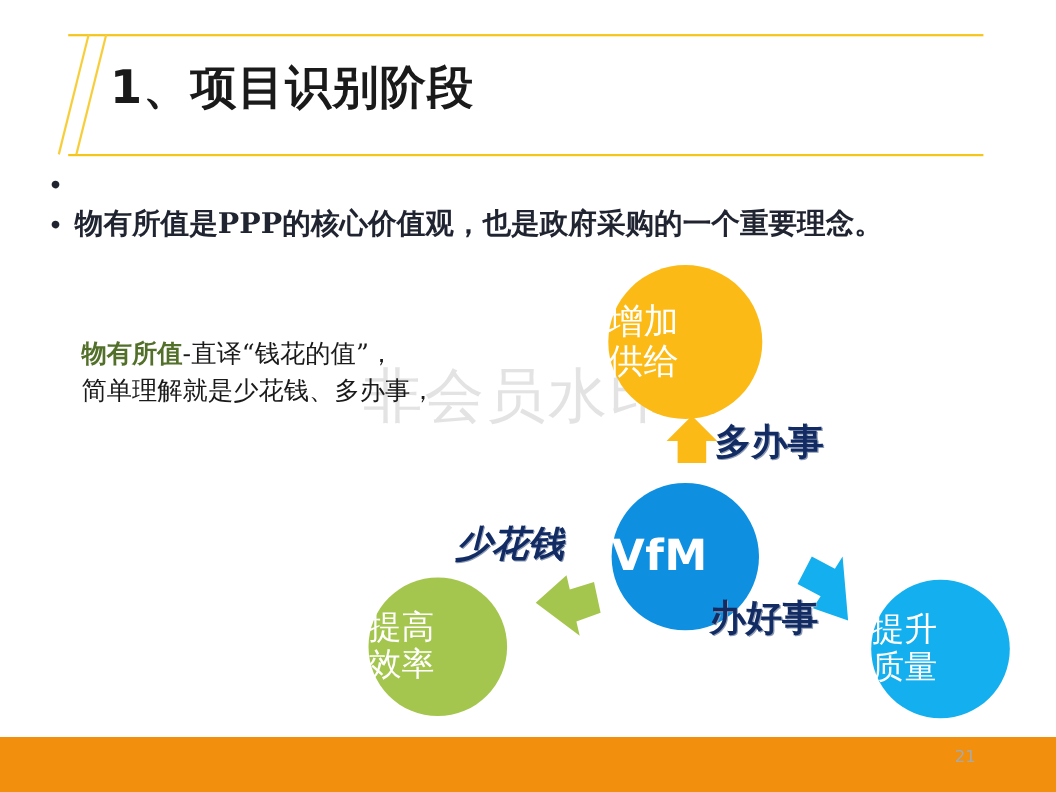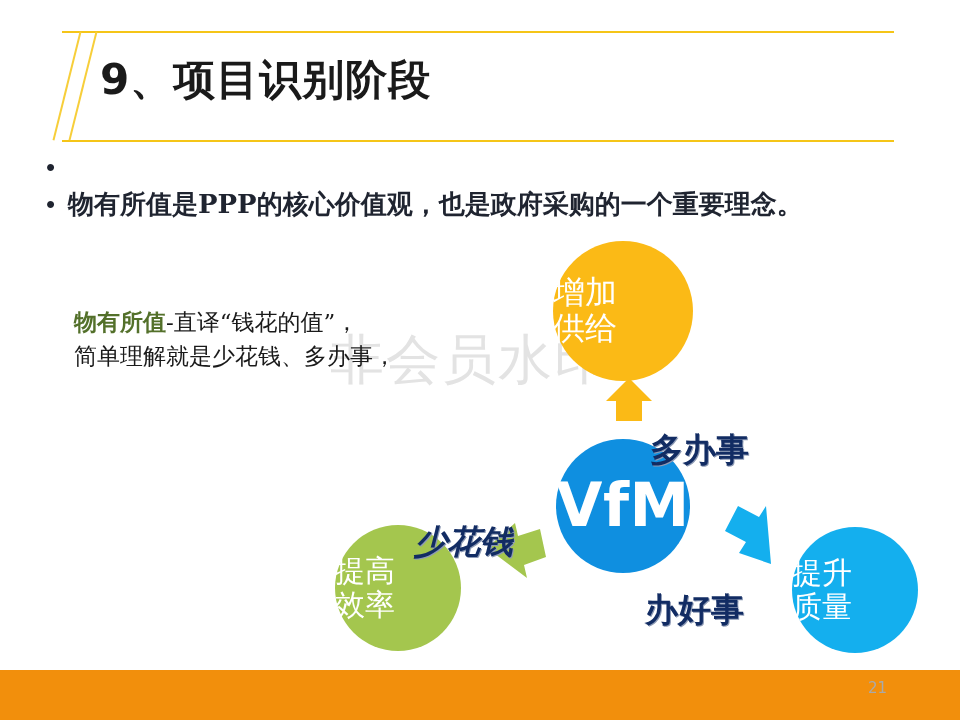--- a/index.html
+++ b/index.html
@@ -134,21 +134,21 @@
   .c-supply {
     left: 553px; top: 241px;
     width: 140px; height: 140px;
     background: #FBBA16;
     font-size: 32px;
   }
   .c-vfm {
     left: 556px; top: 439px;
     width: 134px; height: 134px;
     background: #0F8FE0;
-    font-size: 60px;
+    font-size: 39px;
     font-weight: bold;
     letter-spacing: 0.5px;
   }
   .c-efficiency {
     left: 335px; top: 525px;
     width: 126px; height: 126px;
     background: #A4C64E;
     font-size: 30px;
   }
   .c-quality {
@@ -159,21 +159,20 @@
   }
 
   .arrow-lbl {
     position: absolute;
     font-size: 33px;
     font-weight: bold;
     color: #122C63;
     font-family: "DejaVu Sans", "Liberation Sans", sans-serif;
     white-space: nowrap;
     text-shadow: 1px 1px 0 #8d9ab5;
-    margin-top: 48px;
   }
   .lbl-more  { left: 650px; top: 380px; }
   .lbl-less  { left: 414px; top: 472px; font-style: italic; }
   .lbl-good  { left: 645px; top: 540px; }
 
   
   .footer {
     position: absolute;
     left: 0;
     top: 670px;
@@ -193,21 +192,21 @@
 </head>
 <body>
 
 <div id="slide">
 
   <div class="hdr-line top"></div>
   <div class="hdr-line bottom"></div>
   <div class="hdr-slash s1"></div>
   <div class="hdr-slash s2"></div>
 
-  <div class="slide-title">9、项目识别阶段</div>
+  <div class="slide-title">1、项目识别阶段</div>
 
   <div class="bullets">
     <div class="bullet bullet-1">
       <span class="dot">•</span>
     </div>
     <div class="bullet bullet-2">
       <span class="dot">•</span>
       <span class="txt">物有所值是PPP的核心价值观，也是政府采购的一个重要理念。</span>
     </div>
   </div>

